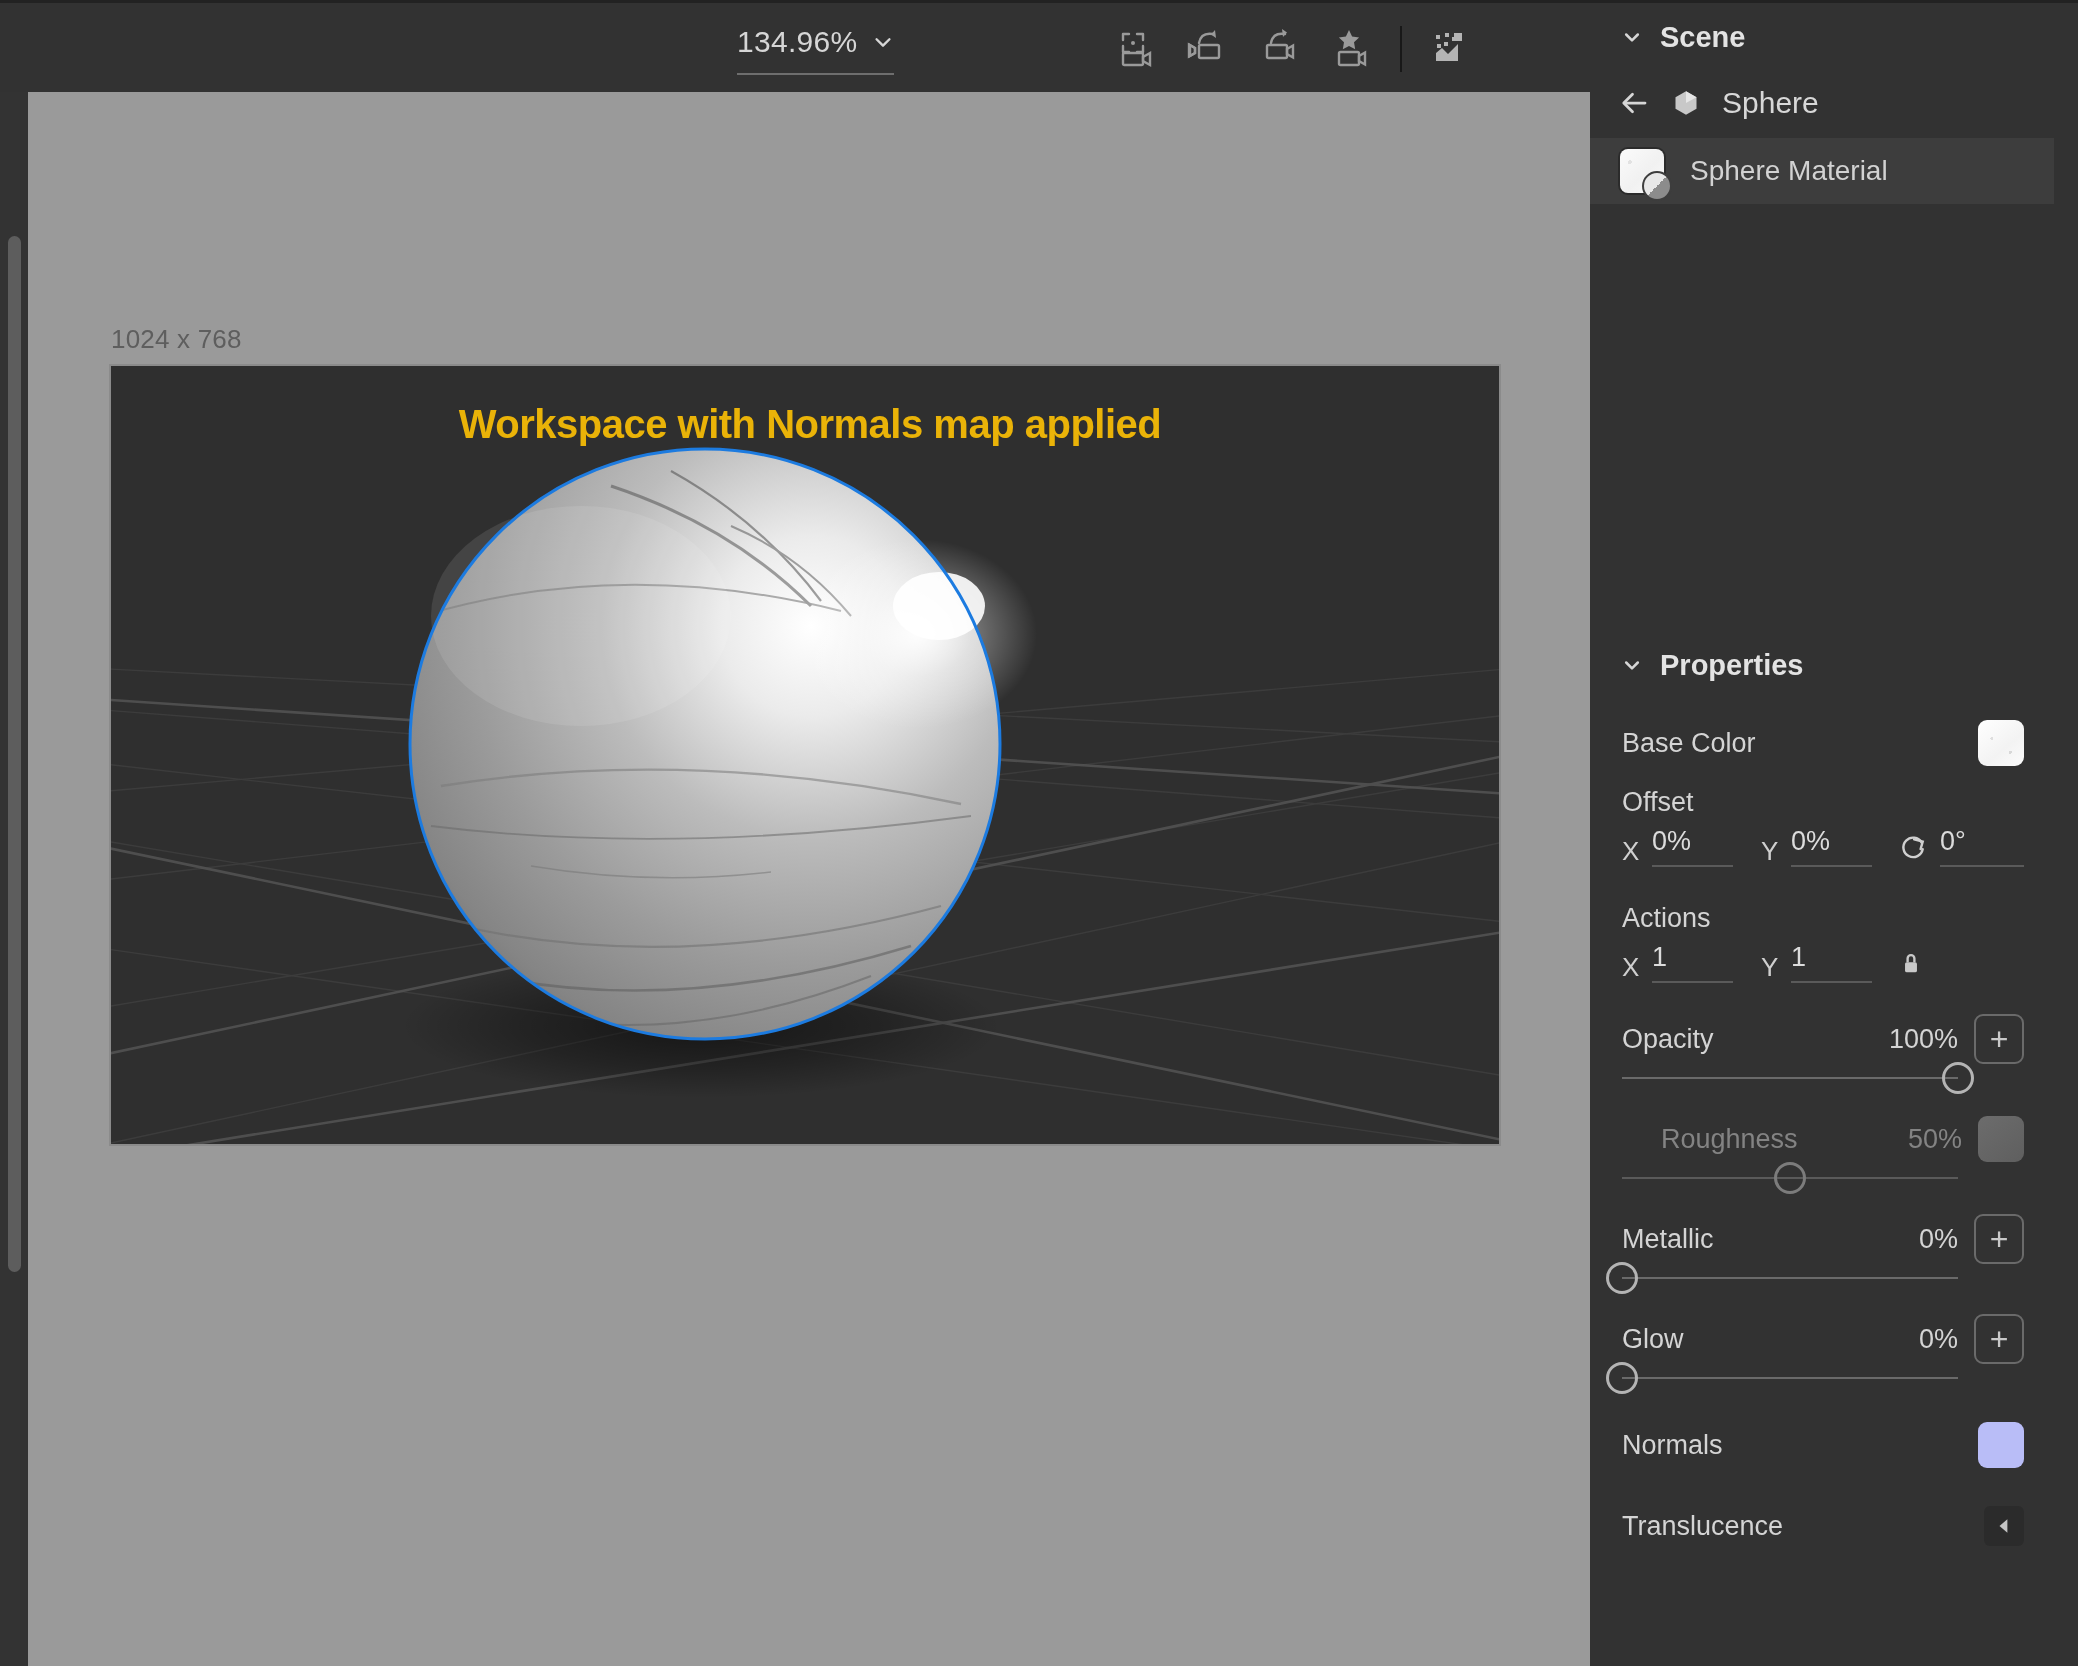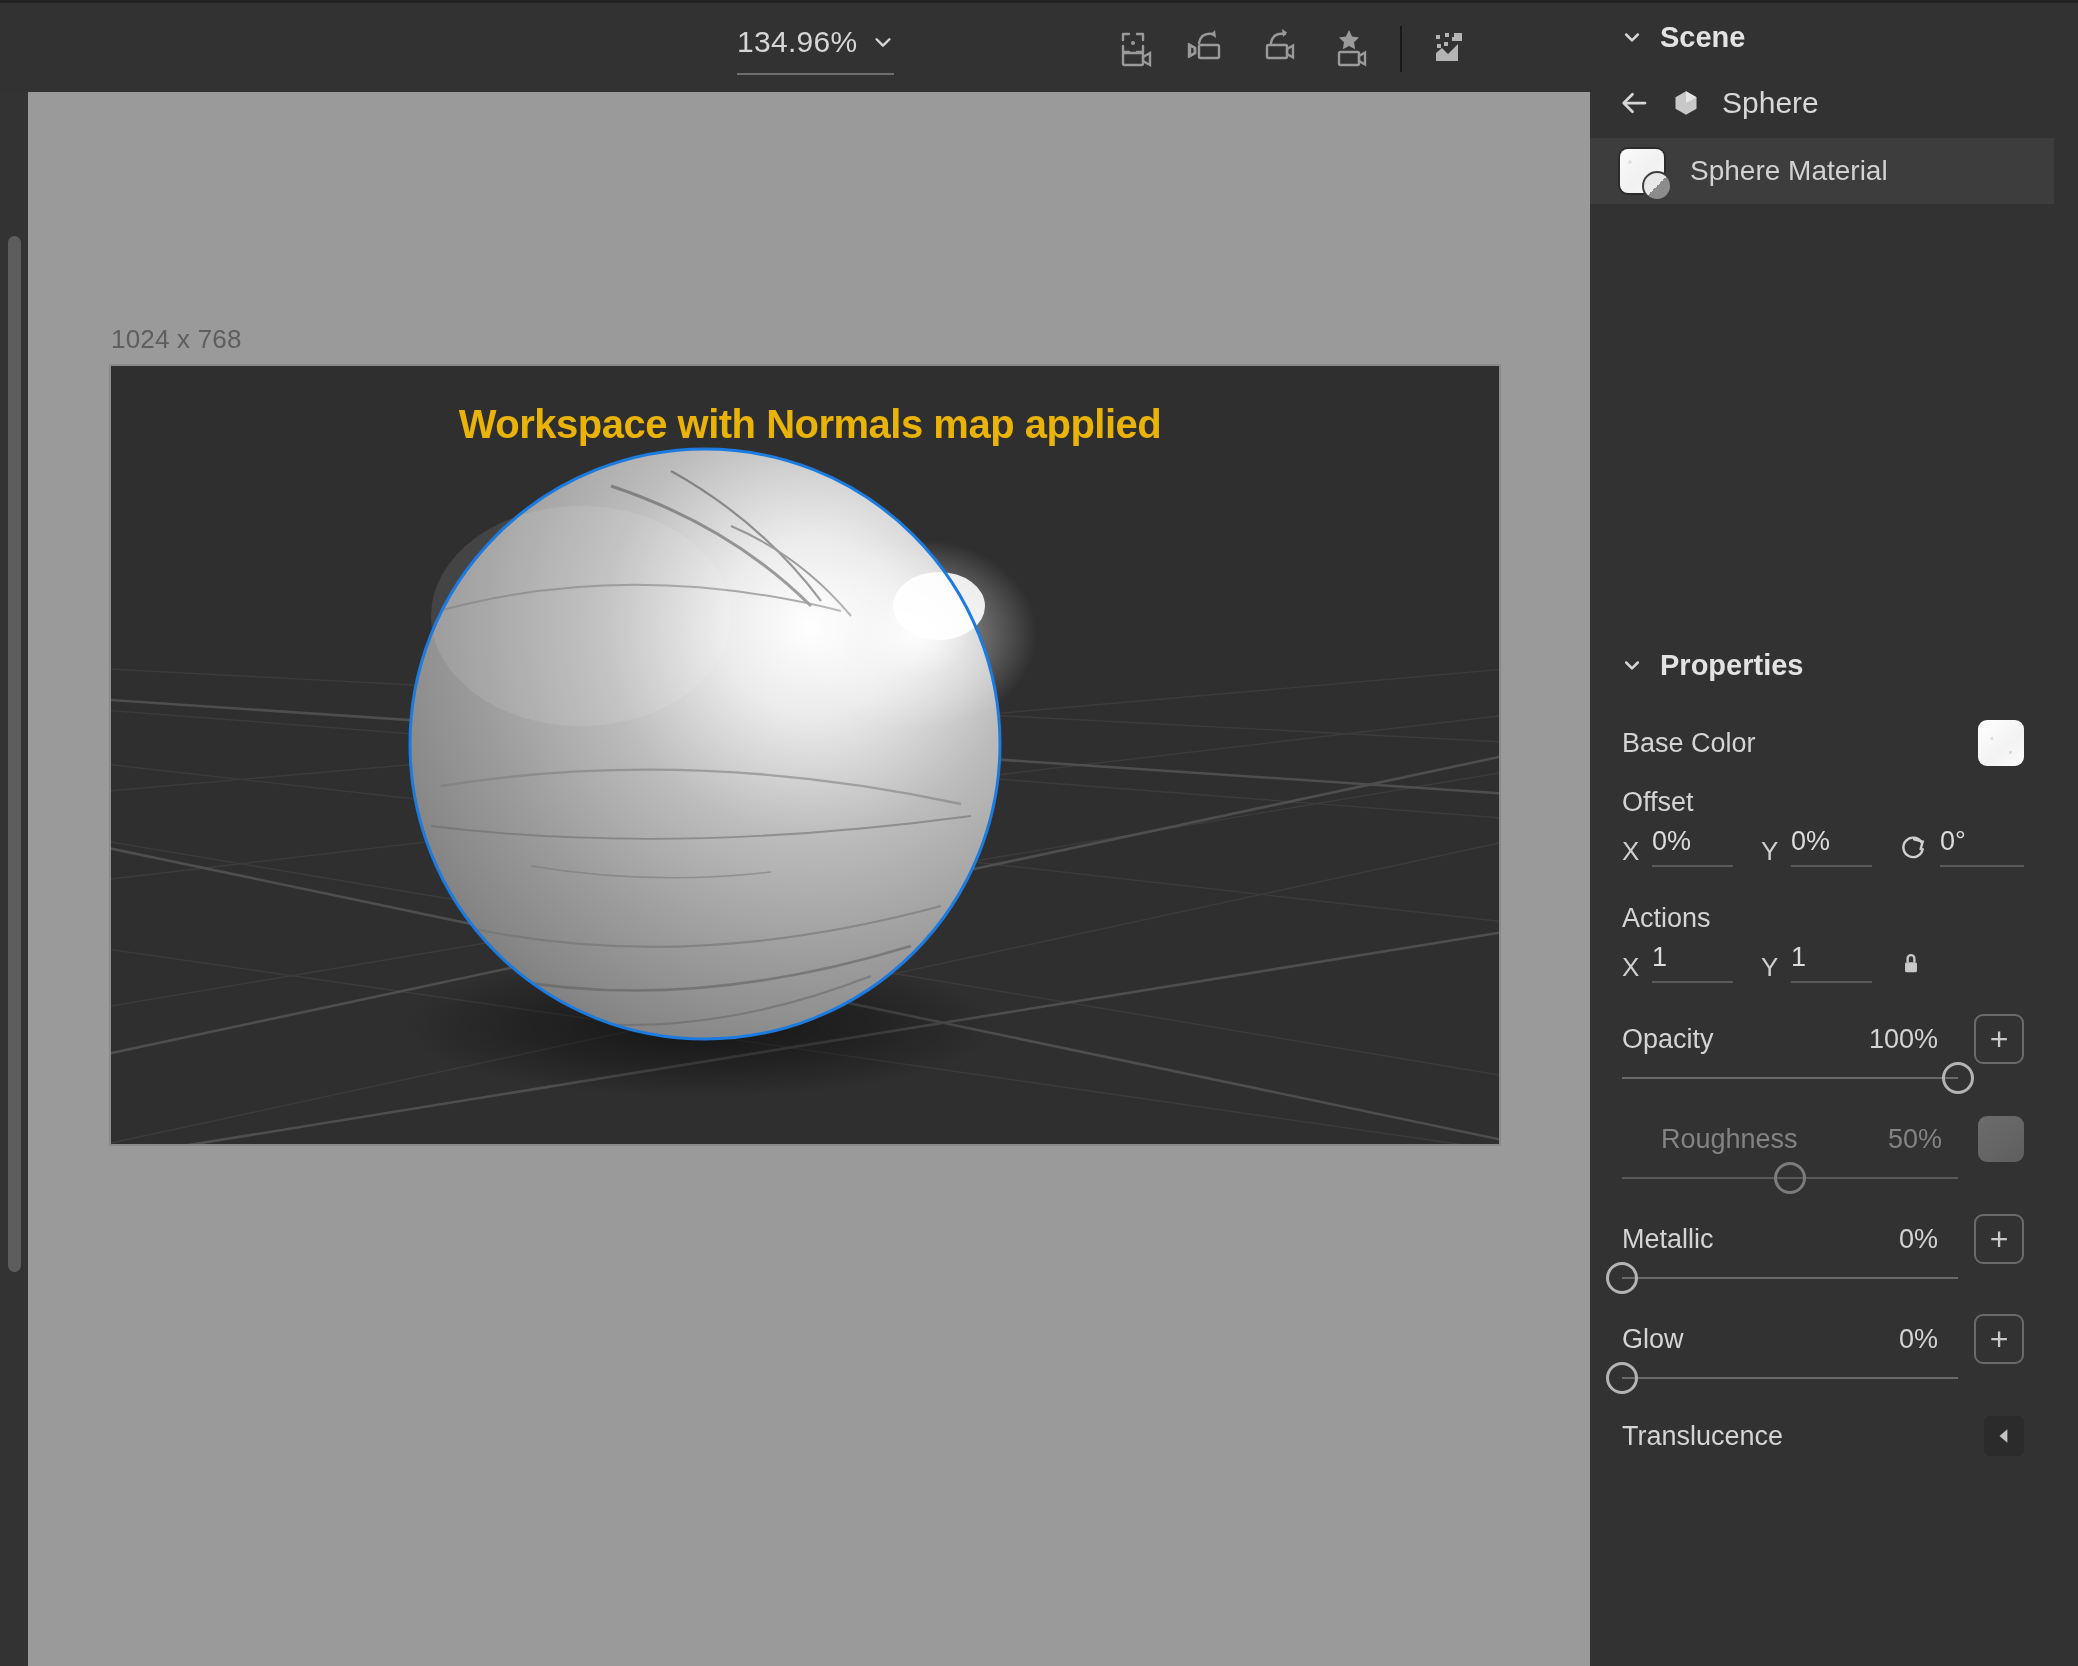--- a/index.html
+++ b/index.html
@@ -158,21 +158,21 @@
   .rot-icon{width:26px;height:26px;margin-right:14px;margin-bottom:6px;flex:none;}
   .lock-icon{width:22px;height:26px;margin-bottom:6px;}
 
   .slider-block{padding:0 30px 0 32px;}
   .slider-top{
     display:flex;align-items:center;justify-content:space-between;
     height:44px;
   }
   .slider-name{font-size:27px;color:#d4d4d4;}
   .slider-name.dim{color:#838383;margin-left:39px;}
-  .slider-val{font-size:27px;color:#d4d4d4;margin-left:auto;margin-right:36px;}
+  .slider-val{font-size:27px;color:#d4d4d4;margin-left:auto;margin-right:16px;}
   .slider-val.dim{color:#838383;}
   .sq-btn{
     width:46px;height:46px;border:2px solid #6a6a6a;border-radius:9px;
     display:flex;align-items:center;justify-content:center;
     color:#c9c9c9;font-size:32px;line-height:1;flex:none;cursor:pointer;
   }
   .slider-line-wrap{
     position:relative;height:34px;margin-right:66px;
     display:flex;align-items:center;
   }
@@ -475,20 +475,24 @@
           <div class="sq-btn">
               <span>+</span>
             </div>
         </div>
         <div class="slider-line-wrap">
           <div class="track"></div>
           <div class="knob" style="left:0%"></div>
         </div>
       </div>
 
+      <div class="prop-row" style="height:80px;margin-top:10px">
+        <span class="prop-label">Normals</span>
+        <div class="swatch sw-normals"></div>
+      </div>
 
       <div class="prop-row" style="height:82px">
         <span class="prop-label">Translucence</span>
         <div class="collapse-btn">
           <svg width="18" height="18" viewBox="0 0 16 16" fill="#c4c4c4">
               <path d="M11 2 L4 8 L11 14 Z"></path>
             </svg>
         </div>
       </div>
 

